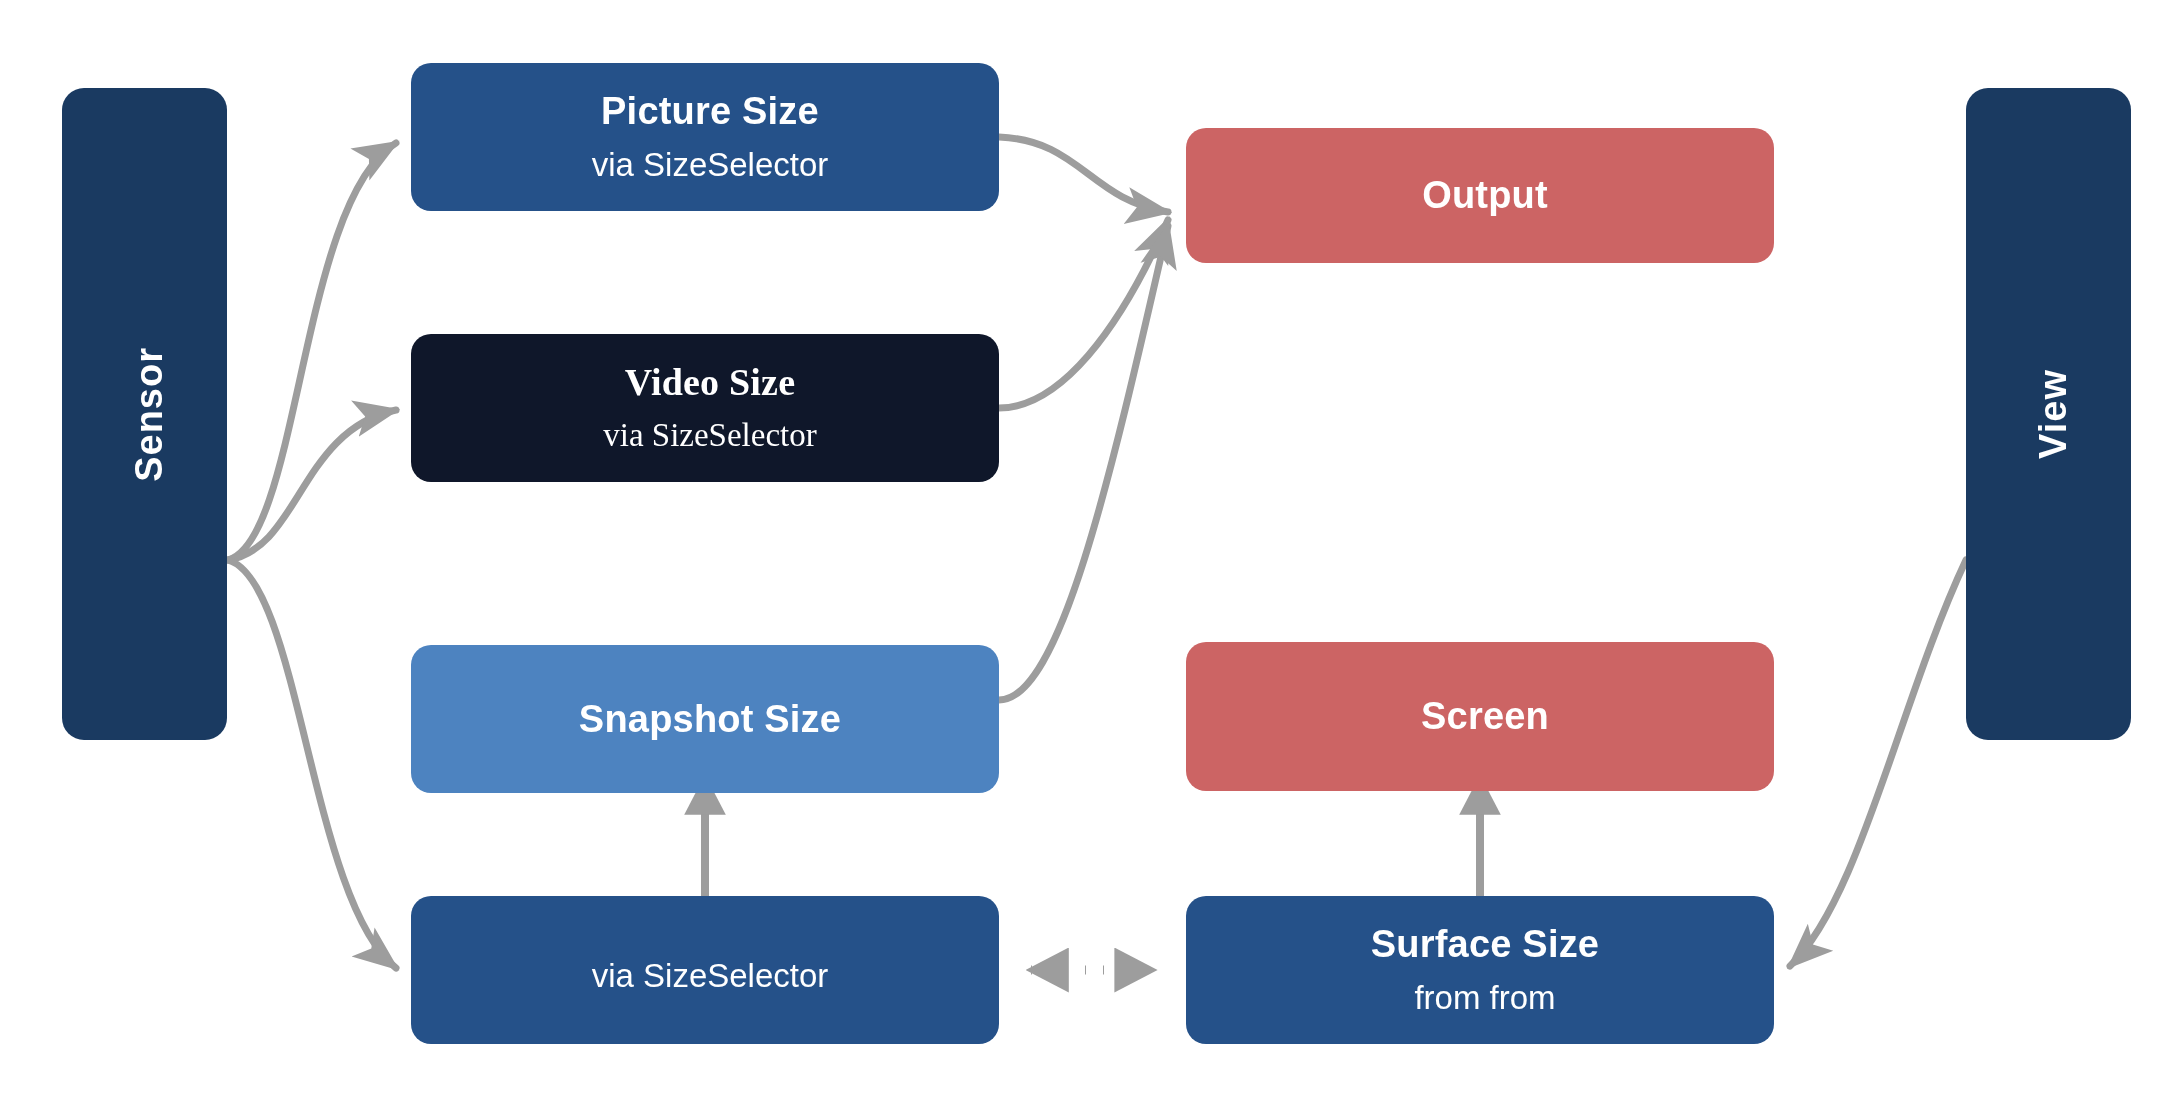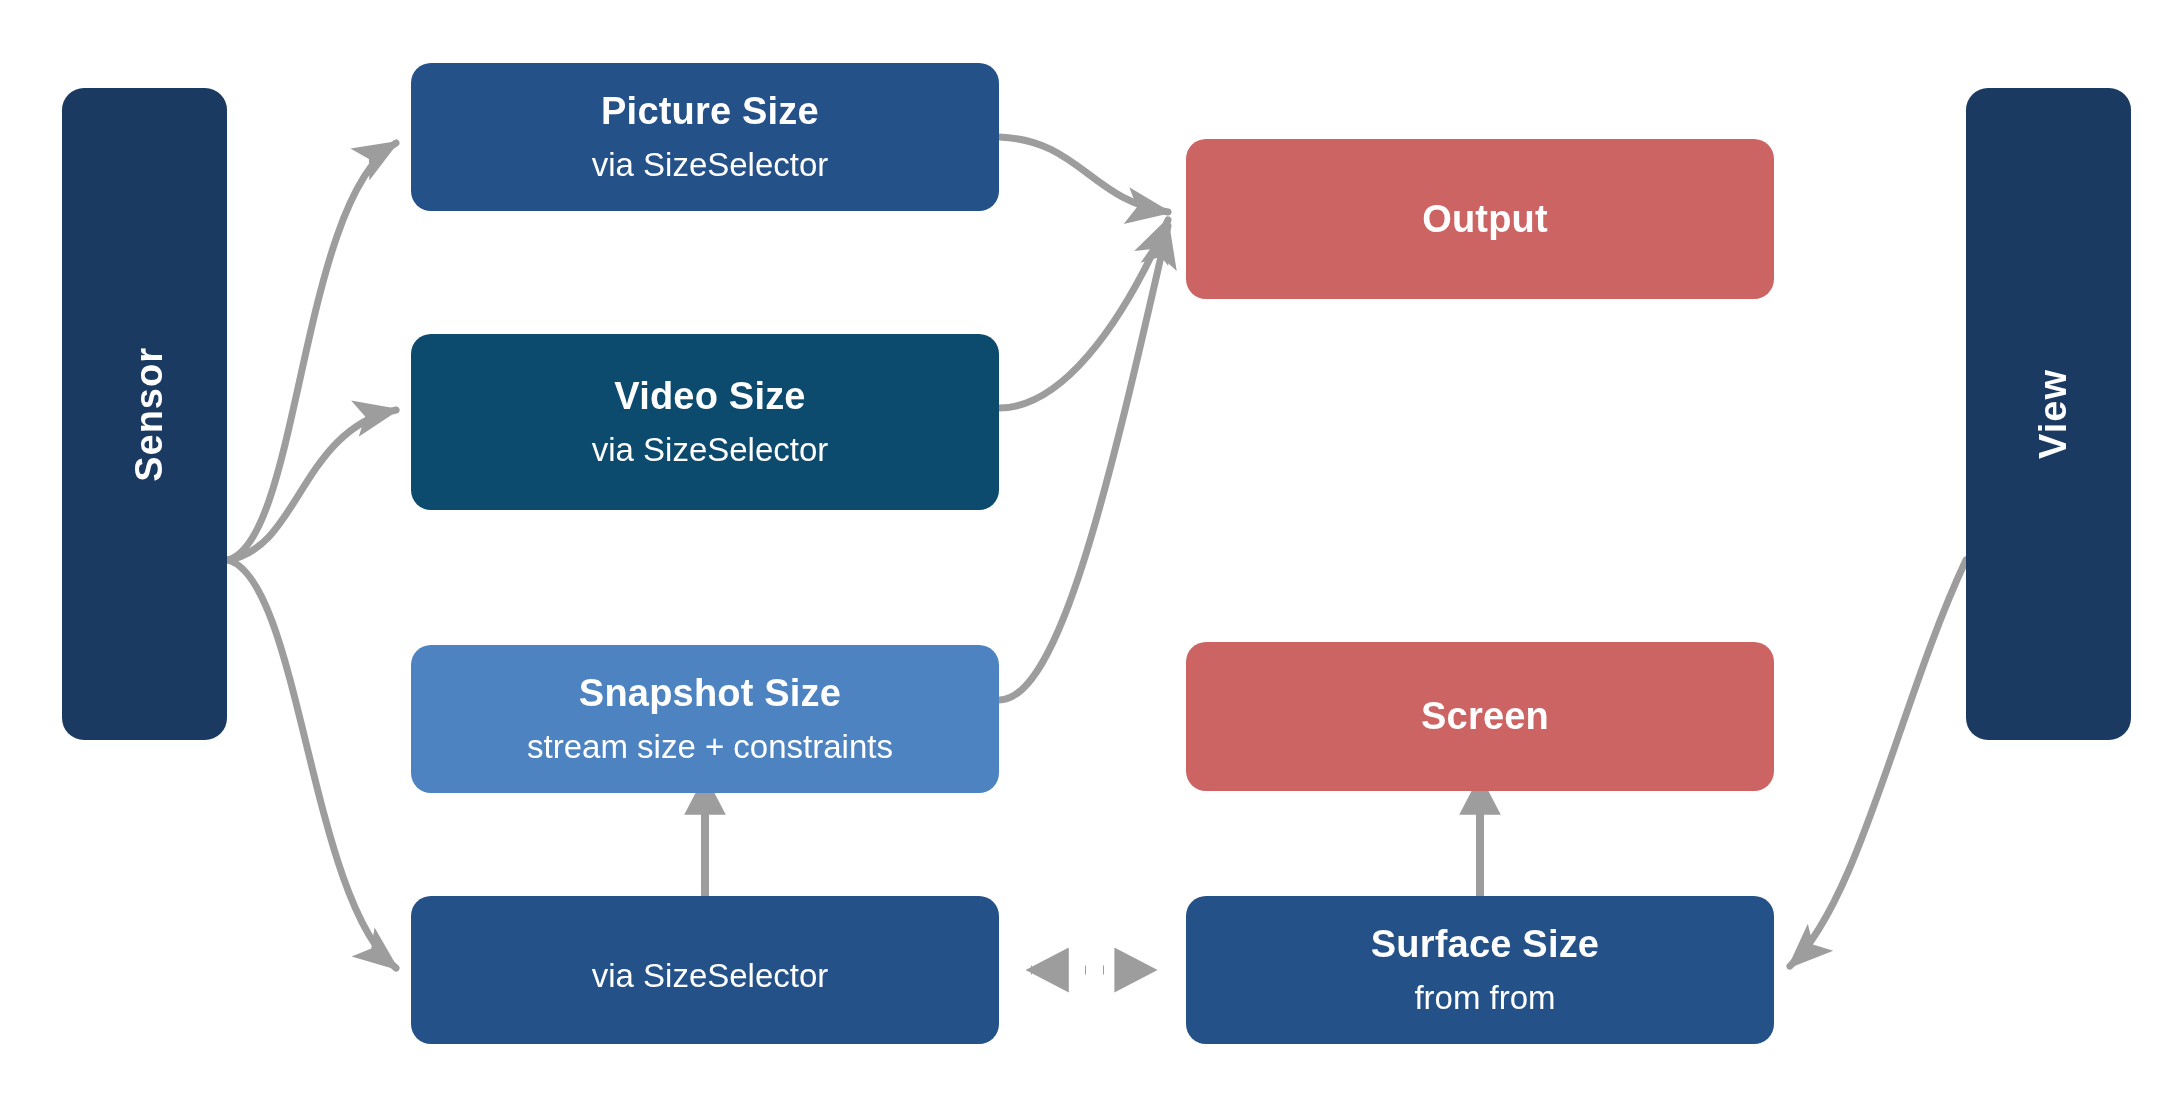--- a/index.html
+++ b/index.html
@@ -112,35 +112,34 @@
 
   <div class="node pillar" style="left:62px; top:88px; width:165px; height:652px; background:#1a3a61;">
     <div class="title">Sensor</div>
   </div>
 
   <div class="node box" style="left:411px; top:63px; width:588px; height:148px; background:#255189;">
     <div class="title">Picture Size</div>
     <div class="subtitle">via SizeSelector</div>
   </div>
 
-  <div class="node box" style="left:411px; top:334px; width:588px; height:176px; background:#0c4a6e;">
+  <div class="node box" style="left:411px; top:334px; width:588px; height:148px; background:#0f172a;font-family:Liberation Serif, serif;">
     <div class="title">Video Size</div>
     <div class="subtitle">via SizeSelector</div>
   </div>
 
   <div class="node box" style="left:411px; top:645px; width:588px; height:148px; background:#4d83c0;">
     <div class="title">Snapshot Size</div>
-    <div class="subtitle">stream size + constraints</div>
   </div>
 
   <div class="node box" style="left:411px; top:896px; width:588px; height:148px; background:#255189;">
     <div class="subtitle">via SizeSelector</div>
   </div>
 
-  <div class="node box" style="left:1186px; top:139px; width:588px; height:160px; background:#cc6464;">
+  <div class="node box" style="left:1186px; top:128px; width:588px; height:135px; background:#cc6464;">
     <div class="title">Output</div>
   </div>
 
   <div class="node box" style="left:1186px; top:614px; width:588px; height:149px; background:#cc6464;margin-top:28px;">
     <div class="title">Screen</div>
   </div>
 
   <div class="node box" style="left:1186px; top:896px; width:588px; height:148px; background:#255189;align-items:center;">
     <div class="title">Surface Size</div>
     <div class="subtitle">from from</div>

